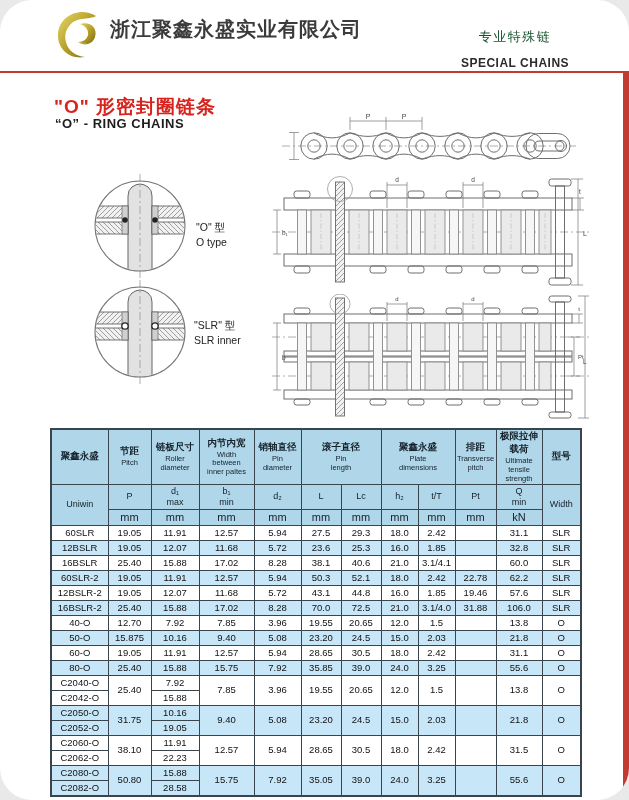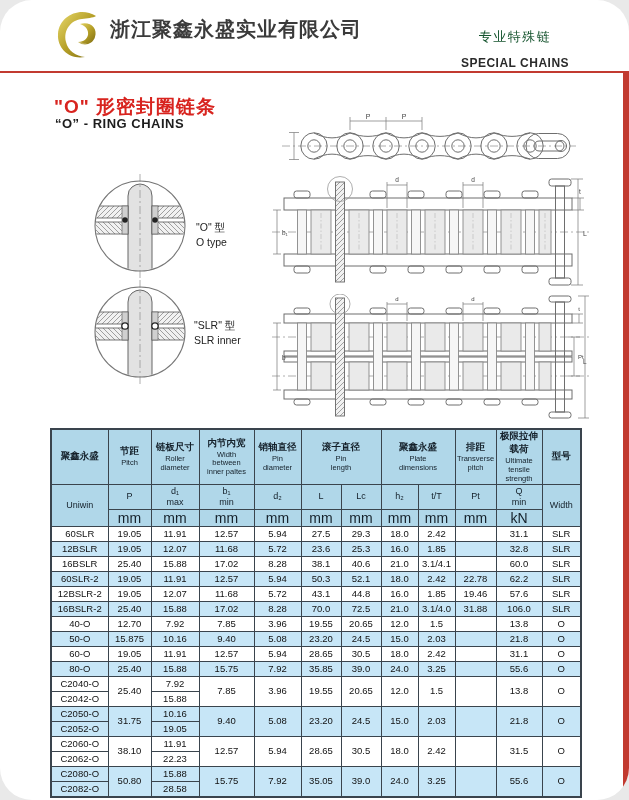--- a/index.html
+++ b/index.html
@@ -26,21 +26,21 @@
   .type-label{position:absolute;font-size:10.5px;color:#222;line-height:1.4;white-space:nowrap;}
   
   .spec-table-wrap{position:absolute;left:50px;top:428px;}
   table{border-collapse:collapse;table-layout:fixed;width:530px;border:2px solid #3a444d;}
   th,td{border:1px solid #3a444d;text-align:center;vertical-align:middle;padding:0 1px;overflow:hidden;}
   thead th{background:#b0d7e9;font-weight:normal;color:#14202a;}
   .hr0 th{height:42px;}
   .hz{font-weight:bold;font-size:9.5px;color:#14202a;}
   .he{font-size:7.5px;line-height:1.18;white-space:pre-line;margin-top:1px;}
   .hr1 th{height:24px;font-size:9px;line-height:1.15;white-space:pre-line;}
-  .hr2 th{height:15px;font-size:14px;}
+  .hr2 th{height:15px;font-size:11px;}
   tbody td{height:14px;font-size:9.5px;line-height:1;color:#111;background:#ffffff;}
   tr.shade-b td{background:#c7e6f7;}
   text{font-family:"Liberation Sans","DejaVu Sans",sans-serif;}
 </style>
 </head>
 <body>
 
 <div class="page">
 
   <svg class="logo" width="56" height="56" viewBox="0 0 56 56">

